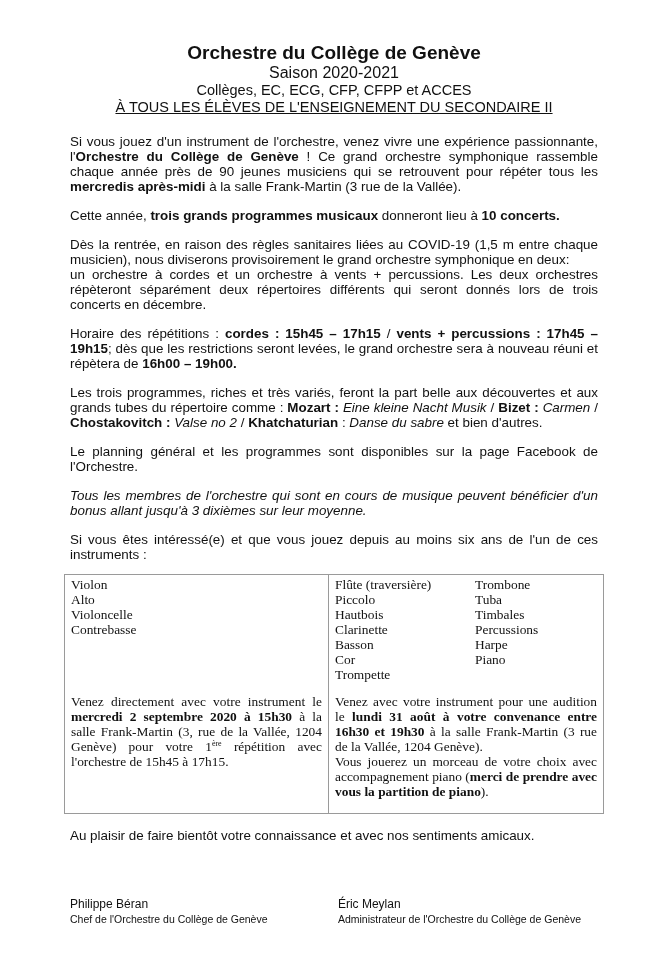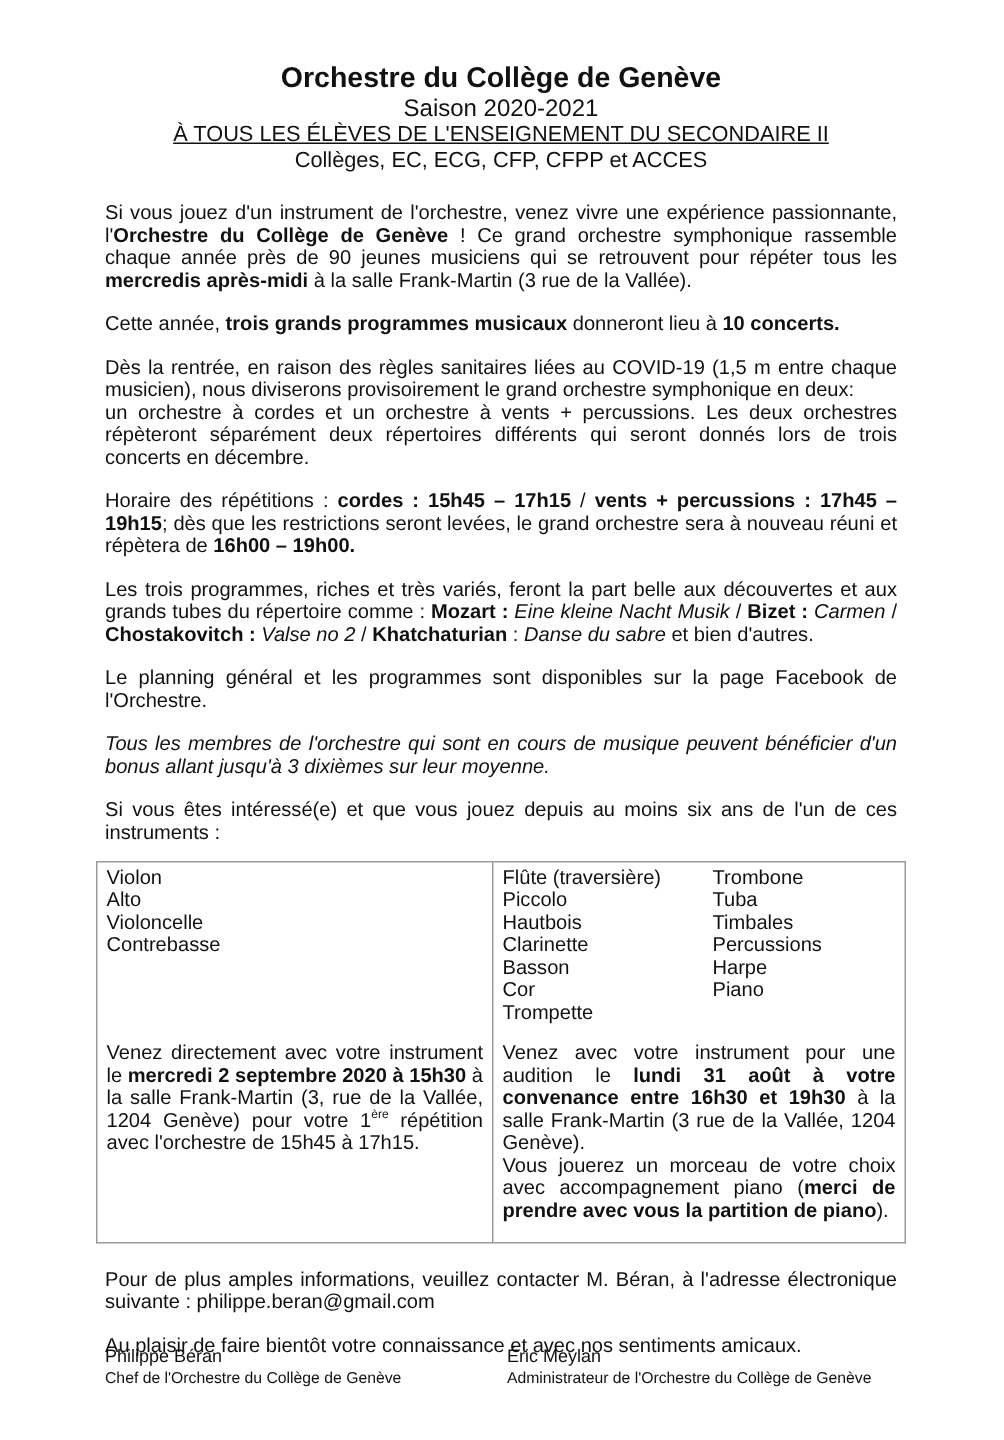--- a/index.html
+++ b/index.html
@@ -9,42 +9,42 @@
     .center { text-align: center; }
     .title { font-weight: bold; font-size: 19px; line-height: 22px; margin-top: 4px; }
     .subtitle { font-weight: normal; font-size: 16px; line-height: 18px; }
     .h3 { font-size: 14.5px; line-height: 17px; text-decoration: underline; }
     .h4 { font-size: 14.5px; line-height: 17px; }
     p { margin: 0; text-align: justify; }
     .para { margin-top: 14px; }
     .u { }
     b { font-weight: bold; }
     i { font-style: italic; }
-    table { border-collapse: collapse; width: 540px; margin-left: -6px; margin-top: 12px; }
+    table { border-collapse: collapse; width: 540px; margin-left: -6px; margin-top: 12px; font-family: Liberation Serif, serif; }
     td { border: 1px solid #9a9a9a; vertical-align: top; padding: 2px 6px 4px 6px; }
     .cell-top { border-bottom: none; }
     .cell-bot { border-top: none; padding-top: 8px; padding-bottom: 14px; }
     .inst-list div { line-height: 15px; }
     .cols { display: flex; }
     .cols .col { width: 122px; }
     sup { font-size: 8px; line-height: 0; }
     .sig { position: absolute; top: 896px; font-size: 12px; }
     .sig .name { font-size: 12px; line-height: 16px; }
     .sig .role { font-size: 10.5px; line-height: 14px; }
     .sig-left { left: 70px; }
     .sig-right { right: 88px; }
   </style>
 </head>
 <body>
 
 <div class="page">
   <div class="center title">Orchestre du Collège de Genève</div>
   <div class="center subtitle">Saison 2020-2021</div>
+  <div class="center h4">Collèges, EC, ECG, CFP, CFPP et ACCES</div>
   <div class="center h3">À TOUS LES ÉLÈVES DE L'ENSEIGNEMENT DU SECONDAIRE II</div>
-  <div class="center h4">Collèges, EC, ECG, CFP, CFPP et ACCES</div>
 
   <p class="para" style="margin-top:18px"><span class="u">Si vous jouez d'un instrument de l'orchestre</span><span>, venez vivre une expérience passionnante, l'</span><b>Orchestre du Collège de Genève</b><span> ! Ce grand orchestre symphonique rassemble chaque année près de 90 jeunes musiciens qui se retrouvent pour répéter tous les </span><b>mercredis après-midi</b><span> à la salle Frank-Martin (3 rue de la Vallée).</span></p>
 
   <p class="para"><span>Cette année, </span><b>trois grands programmes musicaux</b><span> donneront lieu à </span><b>10 concerts.</b></p>
 
   <p class="para"><span>Dès la rentrée, en raison des règles sanitaires liées au COVID-19 (1,5 m entre chaque musicien), nous diviserons provisoirement le grand orchestre symphonique en deux:</span><br><span class="u">un orchestre à cordes</span><span> et </span><span class="u">un orchestre à vents + percussions</span><span>. Les deux orchestres répèteront séparément deux répertoires différents qui seront donnés lors de trois concerts en décembre.</span></p>
 
   <p class="para"><span>Horaire des répétitions : </span><b class="u">cordes</b><b> : 15h45 – 17h15</b><span> / </span><b class="u">vents + percussions</b><b> : 17h45 – 19h15</b><span>; dès que les restrictions seront levées, le grand orchestre sera à nouveau réuni et répètera de </span><b>16h00 – 19h00.</b></p>
 
   <p class="para"><span>Les trois programmes, riches et très variés, feront la part belle aux découvertes et aux grands tubes du répertoire comme : </span><b>Mozart :</b><i> Eine kleine Nacht Musik</i><span> / </span><b>Bizet :</b><i> Carmen</i><span> / </span><b>Chostakovitch :</b><i> Valse no 2</i><span> / </span><b>Khatchaturian</b><span> : </span><i>Danse du sabre</i><span> et bien d'autres.</span></p>
@@ -90,21 +90,20 @@
       <td class="cell-bot">
         <p><span>Venez directement avec votre instrument le </span><b>mercredi 2 septembre 2020 à 15h30</b><span> à la salle Frank-Martin (3, rue de la Vallée, 1204 Genève) pour votre 1</span><sup>ère</sup><span> répétition avec l'orchestre de 15h45 à 17h15.</span></p>
       </td>
       <td class="cell-bot">
         <p><span>Venez avec votre instrument pour une audition le </span><b>lundi 31 août à votre convenance entre 16h30 et 19h30</b><span> à la salle Frank-Martin (3 rue de la Vallée, 1204 Genève).</span><br><span>Vous jouerez un morceau de votre choix avec accompagnement piano (</span><b>merci de prendre avec vous la partition de piano</b><span>).</span></p>
       </td>
     </tr>
   </tbody>
     </table>
 
-  <p class="para" style="margin-top:16px"><span>Pour de plus amples informations, veuillez contacter M. Béran, à l'adresse électronique suivante : </span><span class="u">philippe.beran@gmail.com</span></p>
 
   <p class="para">Au plaisir de faire bientôt votre connaissance et avec nos sentiments amicaux.</p>
 </div>
 
 <div class="sig sig-left">
   <div class="name">Philippe Béran</div>
   <div class="role">Chef de l'Orchestre du Collège de Genève</div>
 </div>
 <div class="sig sig-right">
   <div class="name">Éric Meylan</div>

